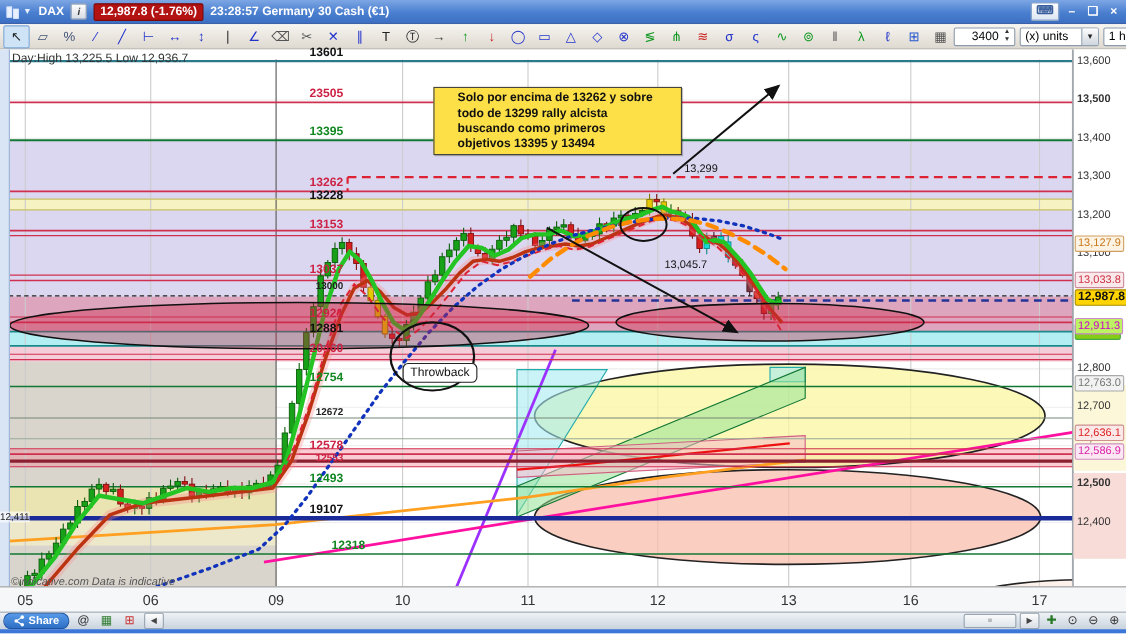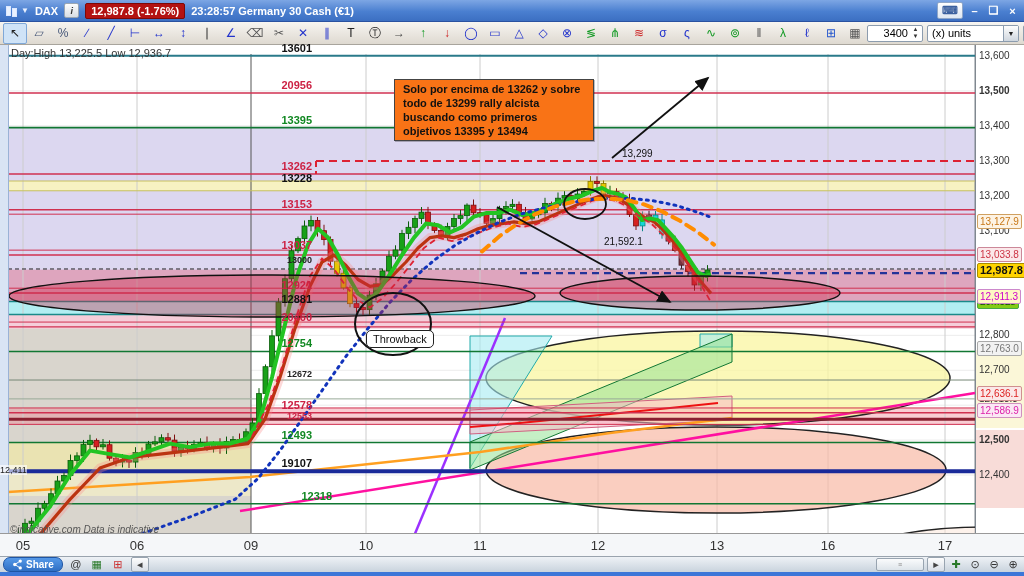--- a/index.html
+++ b/index.html
@@ -41,22 +41,22 @@
   .leftframe{position:absolute;top:0;left:0;width:8px;height:488px;background:#d9e4f4;border-right:1px solid #9ab2d6}
   #plot{position:absolute;top:0;left:0}
   .gutter{position:absolute;top:0;left:975px;width:49px;height:488px;background:#fff;border-left:1px solid #808890}
   .gutter .band{position:absolute;left:0;width:49px}
   .tick{position:absolute;left:3px;font-size:10px;color:#333;white-space:nowrap}
   .vbadge{position:absolute;left:1px;font-size:10px;padding:0 2px;border-radius:2px;white-space:nowrap;line-height:13px}
   .plabel{position:absolute;width:62px;text-align:right;font-size:11px;font-weight:bold;line-height:12px;white-space:nowrap}
   .ctext{position:absolute;font-size:10px;color:#111;white-space:nowrap}
   .dayinfo{position:absolute;left:11px;top:2px;font-size:11px;color:#333}
   .watermark{position:absolute;left:10px;top:479px;font-size:10px;font-style:italic;color:#555}
-  .annot{position:absolute;background:#f97316;border:1px solid #444;box-shadow:1px 1px 0 rgba(0,0,0,.25);
-    padding:2px 8px;font-size:11px;font-weight:bold;color:#111;line-height:1.28}
+  .annot{position:absolute;background:#fde047;border:1px solid #444;box-shadow:1px 1px 0 rgba(0,0,0,.25);
+    padding:2px 21px;font-size:11px;font-weight:bold;color:#111;line-height:1.28}
   .throw{position:absolute;background:#fff;border:1px solid #222;border-radius:5px;padding:0 6px;
     font-size:11px;color:#111;line-height:16px}
   .tinylbl{position:absolute;left:0px;font-size:9px;color:#222;background:rgba(255,255,255,.6)}
   
   .timeaxis{position:absolute;top:533px;left:0;width:1024px;height:23px;background:#f5f7f9;border-top:1px solid #999;
     box-sizing:border-box}
   .tlabel{position:absolute;top:4px;font-size:13px;color:#333;transform:translateX(-50%)}
   
   .statusbar{position:absolute;top:556px;left:0;width:1024px;height:16px;
     background:linear-gradient(#eef2f6,#c9d3dd);border-top:1px solid #9aa4ae;box-sizing:border-box;
@@ -128,21 +128,21 @@
       <span class="ticon" style="color: rgb(17, 153, 34);">λ</span>
       <span class="ticon" style="color: rgb(34, 51, 204);">ℓ</span>
       <span class="ticon" style="color: rgb(34, 85, 204);">⊞</span>
       <span class="ticon" style="color: rgb(85, 85, 85);">▦</span>
     </span>
   <span class="tctrl">
     <span class="spinbox">
       <span>3400</span>
       <span class="spin-arrows">▲<br>▼</span>
     </span>
-    <span class="selbox" style="width:92px">
+    <span class="selbox" style="width:72px">
       <span class="val">(x) units</span>
       <span class="car">▼</span>
     </span>
     <span class="selbox" style="width:88px">
       <span class="val">1 hour</span>
 
     </span>
 
   </span>
 </div>
@@ -458,40 +458,40 @@
       <ellipse cx="393" cy="324" rx="38" ry="31" fill="none" stroke="#111" stroke-width="2"></ellipse>
       <ellipse cx="585" cy="204" rx="21" ry="15" fill="none" stroke="#111" stroke-width="1.8"></ellipse>
       <line x1="612" y1="158" x2="708" y2="78" stroke="#111" stroke-width="1.8" marker-end="url(#ah)"></line>
       <line x1="497" y1="207" x2="670" y2="302" stroke="#111" stroke-width="1.8" marker-end="url(#ah)"></line>
       <line x1="26" y1="544" x2="10" y2="556" stroke="#17a017" stroke-width="2.5" marker-end="url(#ahg)"></line>
     </svg>
   <div class="leftframe"></div>
   <div class="dayinfo">Day:High 13,225.5 Low 12,936.7</div>
   <div id="left-labels">
       <div class="plabel" style="left: 250px; top: -3.34917px; color: rgb(17, 17, 17); font-weight: bold;">13601</div>
-      <div class="plabel" style="left: 250px; top: 34.0117px; color: rgb(204, 34, 68);">20956</div>
+      <div class="plabel" style="left: 250px; top: 34.0117px; color: rgb(204, 34, 68);">23505</div>
       <div class="plabel" style="left: 250px; top: 68.5792px; color: rgb(17, 136, 34);">13395</div>
       <div class="plabel" style="left: 250px; top: 115.018px; color: rgb(204, 34, 68);">13262</div>
       <div class="plabel" style="left: 250px; top: 126.89px; color: rgb(17, 17, 17); font-weight: bold;">13228</div>
       <div class="plabel" style="left: 250px; top: 153.077px; color: rgb(204, 34, 68);">13153</div>
       <div class="plabel" style="left: 250px; top: 193.581px; color: rgb(204, 34, 68);">13037</div>
       <div class="plabel" style="left: 250px; top: 208.5px; color: rgb(34, 34, 34); font-size: 9px; font-weight: bold;">13000</div>
       <div class="plabel" style="left: 250px; top: 234.084px; color: rgb(204, 34, 68);">12921</div>
       <div class="plabel" style="left: 250px; top: 248.051px; color: rgb(17, 17, 17); font-weight: bold;">12881</div>
       <div class="plabel" style="left: 250px; top: 265.858px; color: rgb(204, 34, 68);">20460</div>
       <div class="plabel" style="left: 250px; top: 292.395px; color: rgb(17, 136, 34);">12754</div>
       <div class="plabel" style="left: 250px; top: 323.027px; color: rgb(34, 34, 34); font-size: 9px; font-weight: bold;">12672</div>
       <div class="plabel" style="left: 250px; top: 353.848px; color: rgb(204, 34, 68);">12578</div>
       <div class="plabel" style="left: 250px; top: 364.577px; color: rgb(204, 34, 68); font-size: 9px; font-weight: bold;">12553</div>
       <div class="plabel" style="left: 250px; top: 383.527px; color: rgb(17, 136, 34);">12493</div>
       <div class="plabel" style="left: 250px; top: 412.159px; color: rgb(17, 17, 17); font-weight: bold;">19107</div>
       <div class="plabel" style="left: 250px; top: 444.632px; color: rgb(17, 136, 34); padding-left: 20px;">12318</div>
     </div>
   <div class="ctext" id="lbl13299" style="left: 622px; top: 103px;">13,299</div>
-  <div class="ctext" id="lblmid" style="left: 604px; top: 191px;">21,592.1</div>
+  <div class="ctext" id="lblmid" style="left: 604px; top: 191px;">13,045.7</div>
   <div class="annot" id="annotbox" style="left: 394px; top: 34px; width: 182px;">Solo por encima de 13262 y sobre todo de 13299 rally alcista buscando como primeros objetivos 13395 y 13494</div>
   <div class="throw" id="throwbox" style="left: 366px; top: 285px;">Throwback</div>
   <div class="tinylbl" id="tiny12411" style="top: 420.159px;">12,411</div>
   <div class="watermark">©indicative.com Data is indicative</div>
   <div class="gutter" id="gutter">
       <div class="band" style="top: 305px; height: 78px; background: rgb(251, 247, 216);"></div>
       <div class="band" style="top: 385px; height: 78px; background: rgb(248, 220, 216);"></div>
       <div class="tick" style="top: 5px;">13,600</div>
       <div class="tick" style="top: 39.9167px; font-weight: bold;">13,500</div>
       <div class="tick" style="top: 74.8333px;">13,400</div>
@@ -500,21 +500,21 @@
       <div class="tick" style="top: 179.583px;">13,100</div>
       <div class="tick" style="top: 284.333px;">12,800</div>
       <div class="tick" style="top: 319.25px;">12,700</div>
       <div class="tick" style="top: 389.083px; font-weight: bold;">12,500</div>
       <div class="tick" style="top: 424px;">12,400</div>
       <div class="tick" style="top: 347.602px;">12,618.8</div>
       <div class="vbadge" style="top: 168.842px; color: rgb(200, 120, 24); background: rgb(253, 243, 228); border: 1px solid rgb(208, 160, 96);">13,127.9</div>
       <div class="vbadge" style="top: 201.698px; color: rgb(204, 51, 68); background: rgb(251, 232, 234); border: 1px solid rgb(204, 136, 153);">13,033.8</div>
       <div class="vbadge" style="top: 217.76px; color: rgb(17, 17, 17); background: rgb(255, 212, 0); border: 1px solid rgb(169, 140, 0); font-weight: bold; font-size: 11px;">12,987.8</div>
       <div class="vbadge" style="top: 249px; color: rgb(17, 68, 17); background: #84cc16; border: 1px solid rgb(68, 170, 68);">29m52s</div>
-      <div class="vbadge" style="top: 244.471px; color: rgb(204, 0, 204); background: #fef9c3; border: 1px solid rgb(204, 136, 204);">12,911.3</div>
+      <div class="vbadge" style="top: 244.471px; color: rgb(204, 0, 204); background: #bef264; border: 1px solid rgb(204, 136, 204);">12,911.3</div>
       <div class="vbadge" style="top: 296.252px; color: rgb(119, 119, 119); background: rgb(242, 242, 242); border: 1px solid rgb(170, 170, 170);">12,763.0</div>
       <div class="vbadge" style="top: 340.562px; color: rgb(221, 34, 34); background: rgb(251, 232, 232); border: 1px solid rgb(208, 144, 144);">12,636.1</div>
       <div class="vbadge" style="top: 357.741px; color: rgb(221, 34, 170); background: rgb(251, 232, 244); border: 1px solid rgb(208, 144, 192);">12,586.9</div>
     </div>
 </div>
 
 <div class="timeaxis" id="timeaxis">
     <div class="tlabel" style="left: 23px;">05</div>
     <div class="tlabel" style="left: 137px;">06</div>
     <div class="tlabel" style="left: 251px;">09</div>

